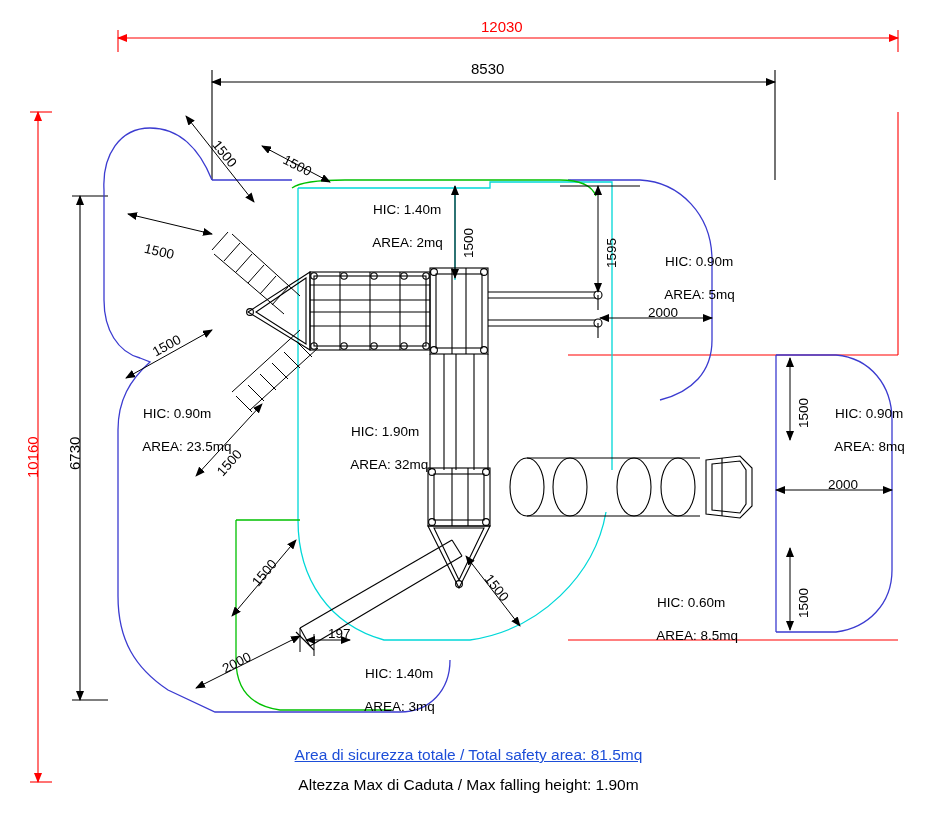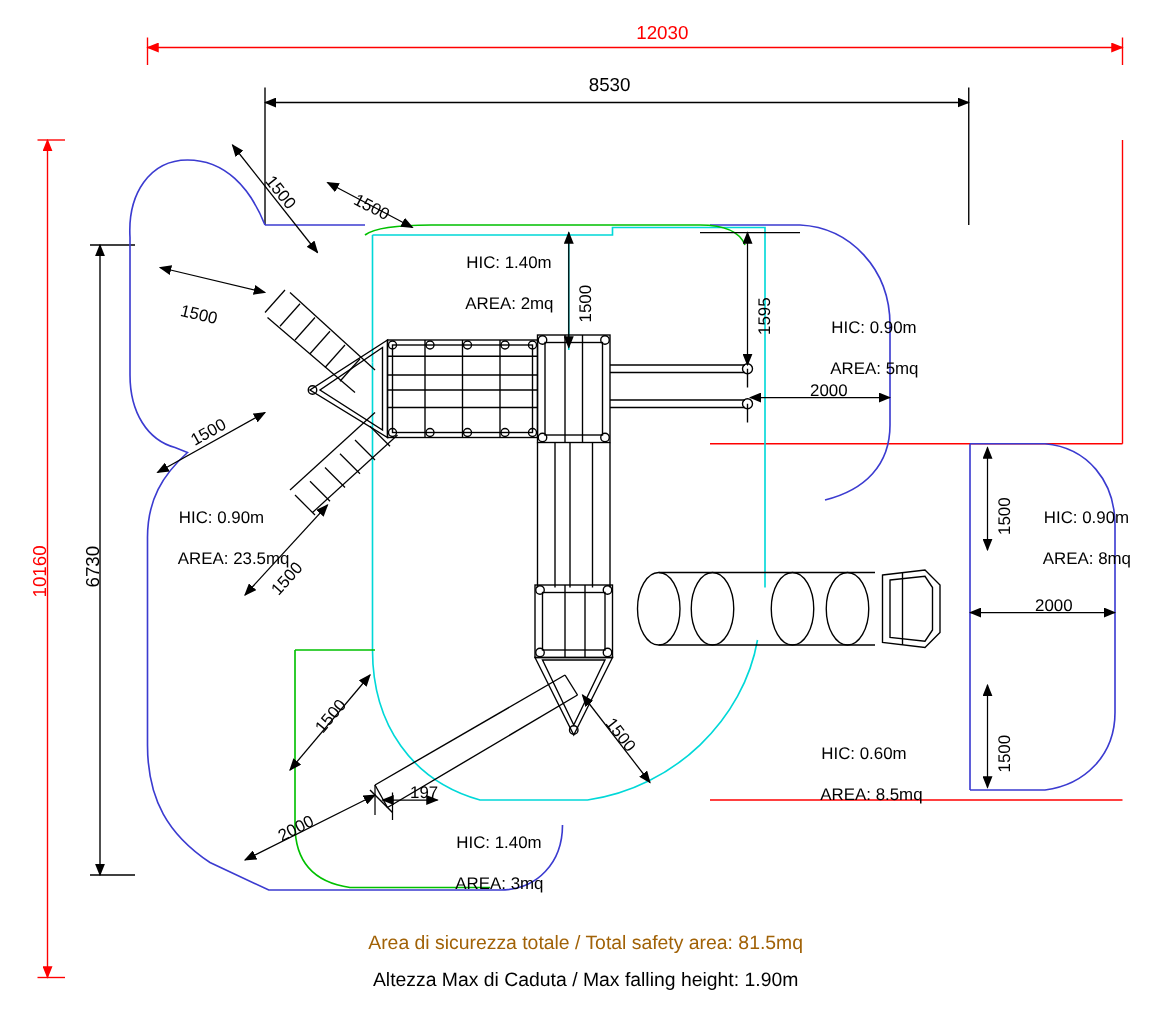--- a/index.html
+++ b/index.html
@@ -44,21 +44,21 @@
     transform: rotate(-90deg);
     transform-origin: 0 0;
   }
   .footer {
     position: absolute;
     left: 0;
     width: 937px;
     text-align: center;
     font-size: 15.5px;
   }
-  .footer.red { color: #a16207; }
+  .footer.red { color: #1d4ed8; text-decoration: underline; }
 </style>
 </head>
 <body>
 
 <div id="stage">
 
   <svg class="drawing" viewBox="0 0 937 823">
     <defs>
       <marker id="arrR" markerWidth="10" markerHeight="8" refX="9" refY="4" orient="auto" markerUnits="userSpaceOnUse">
         <path d="M0,0 L10,4 L0,8 z" fill="#000"></path>
@@ -268,21 +268,21 @@
       <line x1="196" y1="688" x2="300" y2="636" marker-start="url(#arrL)" marker-end="url(#arrR)"></line>
 
       <line x1="306" y1="640" x2="350" y2="640" marker-start="url(#arrL)" marker-end="url(#arrR)"></line>
       <line x1="300" y1="628" x2="300" y2="652"></line>
       <line x1="314" y1="634" x2="314" y2="656"></line>
 
       <line x1="466" y1="556" x2="520" y2="626" marker-start="url(#arrL)" marker-end="url(#arrR)"></line>
     </g>
   </svg>
 
-  <div class="lbl red big" style="left:509px; top:18px;">12030</div>
+  <div class="lbl red big" style="left:481px; top:18px;">12030</div>
   <div class="lbl big" style="left:471px; top:60px;">8530</div>
 
   <div class="lbl red big rot90" style="left:24px; top:478px;">10160</div>
   <div class="lbl big rot90" style="left:66px; top:470px;">6730</div>
 
   <div class="lbl" style="left:209px; top:146px; transform:rotate(51deg);">1500</div>
   <div class="lbl" style="left:282px; top:158px; transform:rotate(27deg);">1500</div>
   <div class="lbl" style="left:144px; top:244px; transform:rotate(13deg);">1500</div>
   <div class="lbl" style="left:152px; top:338px; transform:rotate(-29deg);">1500</div>
   <div class="lbl" style="left:215px; top:455px; transform:rotate(-48deg);">1500</div>
@@ -308,20 +308,24 @@
   <div class="lbl" style="left:650px; top:238px;">
     <span>HIC: 0.90m</span><br>
     <span>AREA: 5mq</span>
   </div>
 
   <div class="lbl" style="left:128px; top:390px;">
     <span>HIC: 0.90m</span><br>
     <span>AREA: 23.5mq</span>
   </div>
 
+  <div class="lbl" style="left:336px; top:408px;">
+    <span>HIC: 1.90m</span><br>
+    <span>AREA: 32mq</span>
+  </div>
 
   <div class="lbl" style="left:820px; top:390px;">
     <span>HIC: 0.90m</span><br>
     <span>AREA: 8mq</span>
   </div>
 
   <div class="lbl" style="left:642px; top:579px;">
     <span>HIC: 0.60m</span><br>
     <span>AREA: 8.5mq</span>
   </div>

